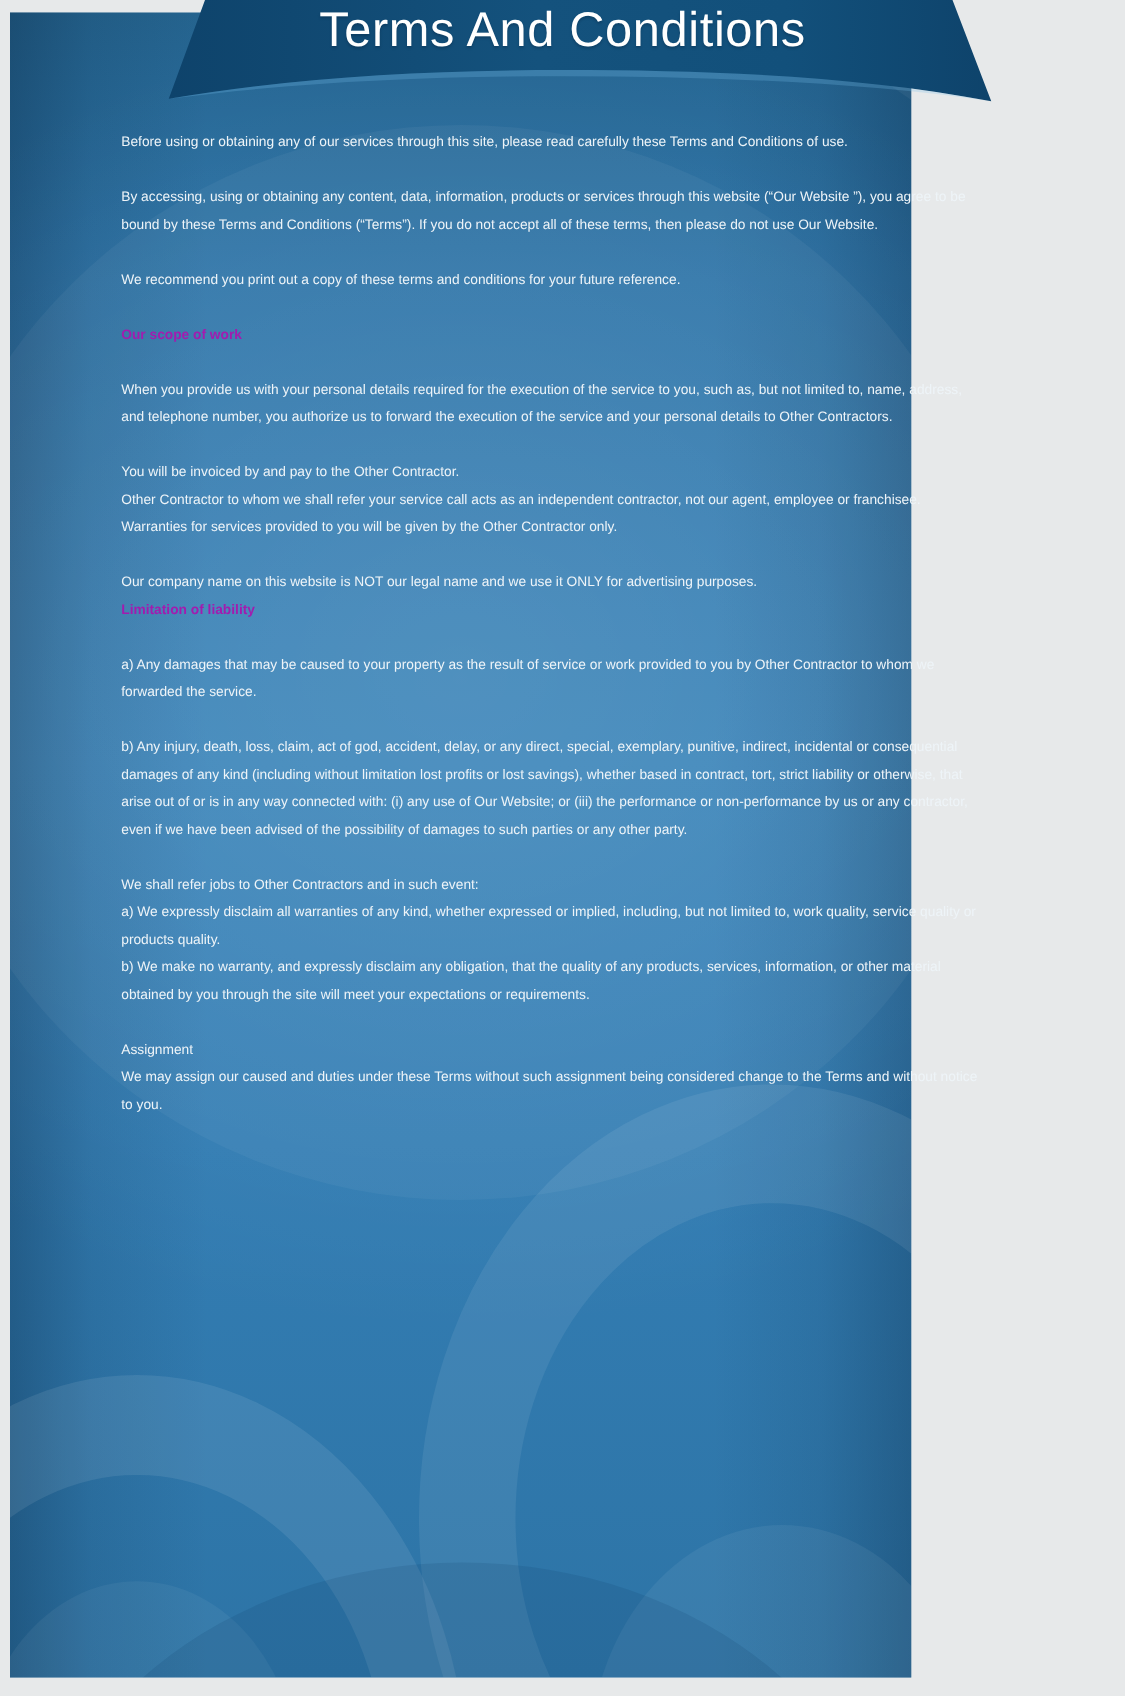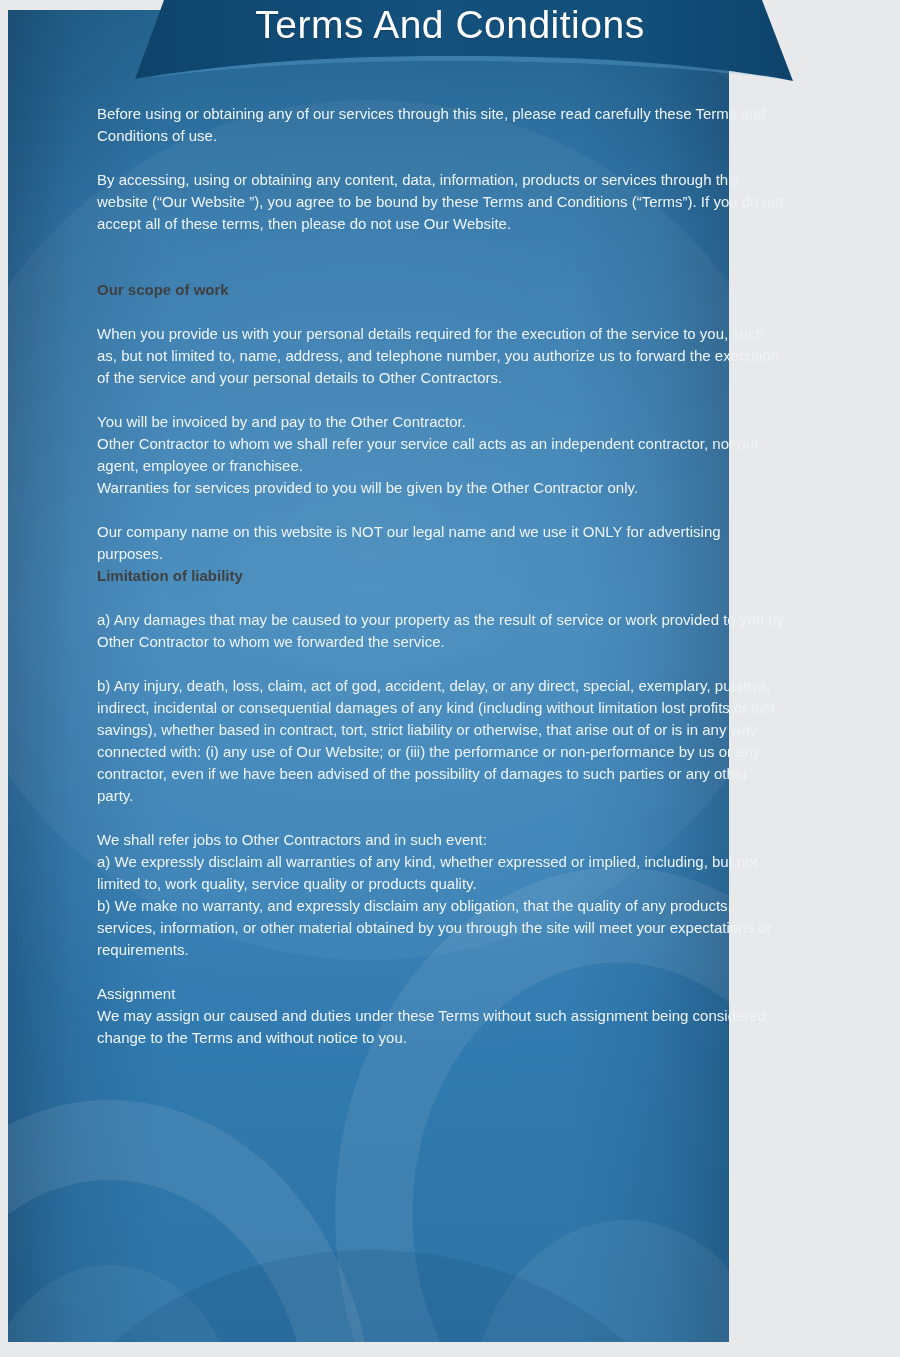--- a/index.html
+++ b/index.html
@@ -44,25 +44,25 @@
     letter-spacing: 0.5px;
     color: #ffffff;
     text-shadow: 0 1px 2px rgba(0,20,40,0.25);
   }
 
   .content {
     position: absolute;
     left: 97px; top: 103px;
     width: 690px;
     color: var(--text-white, #eef4f8);
-    font-size: 15px;
+    font-size: 11px;
     line-height: 22px;
   }
   .content p.para { margin: 0; }
-  .content .heading { font-weight: bold; color: #404040; }
+  .content .heading { font-weight: bold; color: #a21caf; }
   .content .blank { height: 22px; }
 </style>
 </head>
 <body>
 
 <div class="frame">
 
   <div class="panel">
 
     <svg class="deco" viewBox="0 0 887 1332" preserveAspectRatio="none" aria-hidden="true">
@@ -90,20 +90,21 @@
   </svg>
 
   <h1 class="title">Terms And Conditions</h1>
 
   <main class="content">
     <div id="blocks">
         <p class="para">Before using or obtaining any of our services through this site, please read carefully these Terms and Conditions of use.</p>
         <div class="blank"></div>
         <p class="para">By accessing, using or obtaining any content, data, information, products or services through this website (“Our Website ”), you agree to be bound by these Terms and Conditions (“Terms”). If you do not accept all of these terms, then please do not use Our Website.</p>
         <div class="blank"></div>
+        <p class="para">We recommend you print out a copy of these terms and conditions for your future reference.</p>
         <div class="blank"></div>
         <div class="heading">Our scope of work</div>
         <div class="blank"></div>
         <p class="para">When you provide us with your personal details required for the execution of the service to you, such as, but not limited to, name, address, and telephone number, you authorize us to forward the execution of the service and your personal details to Other Contractors.</p>
         <div class="blank"></div>
         <p class="para">You will be invoiced by and pay to the Other Contractor.</p>
         <p class="para">Other Contractor to whom we shall refer your service call acts as an independent contractor, not our agent, employee or franchisee.</p>
         <p class="para">Warranties for services provided to you will be given by the Other Contractor only.</p>
         <div class="blank"></div>
         <p class="para">Our company name on this website is NOT our legal name and we use it ONLY for advertising purposes.</p>

